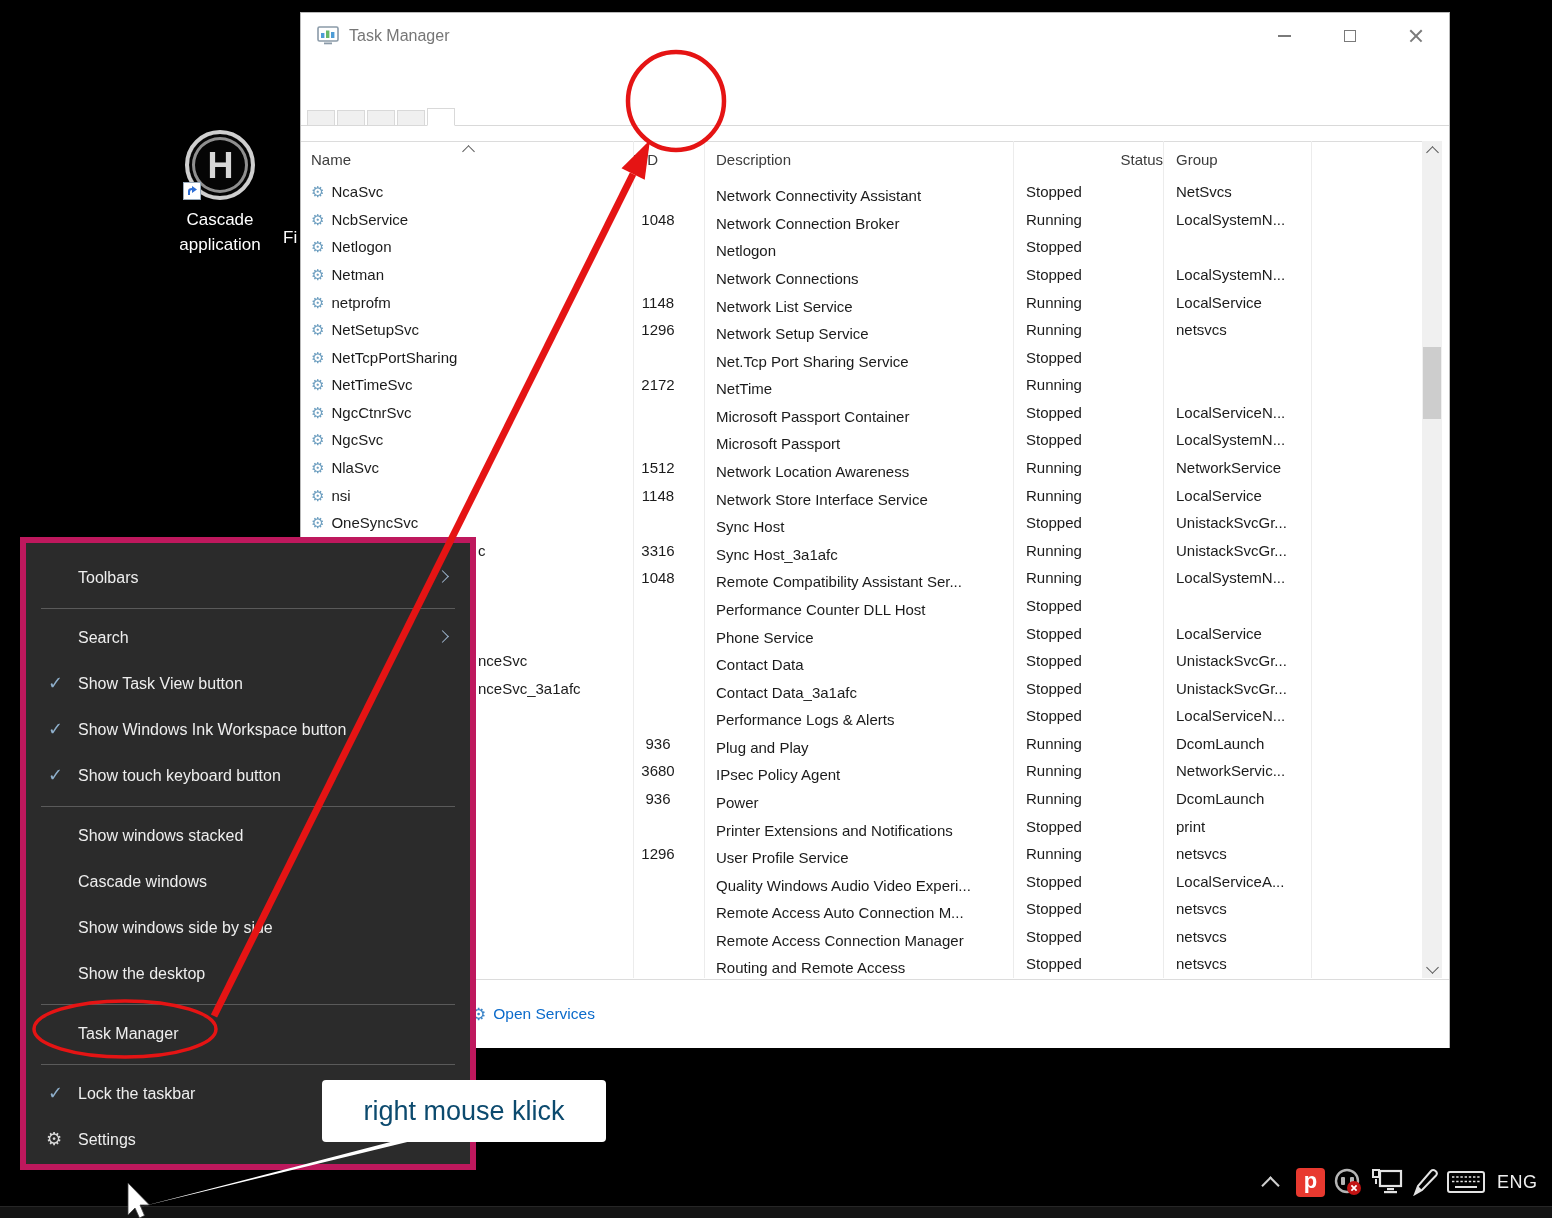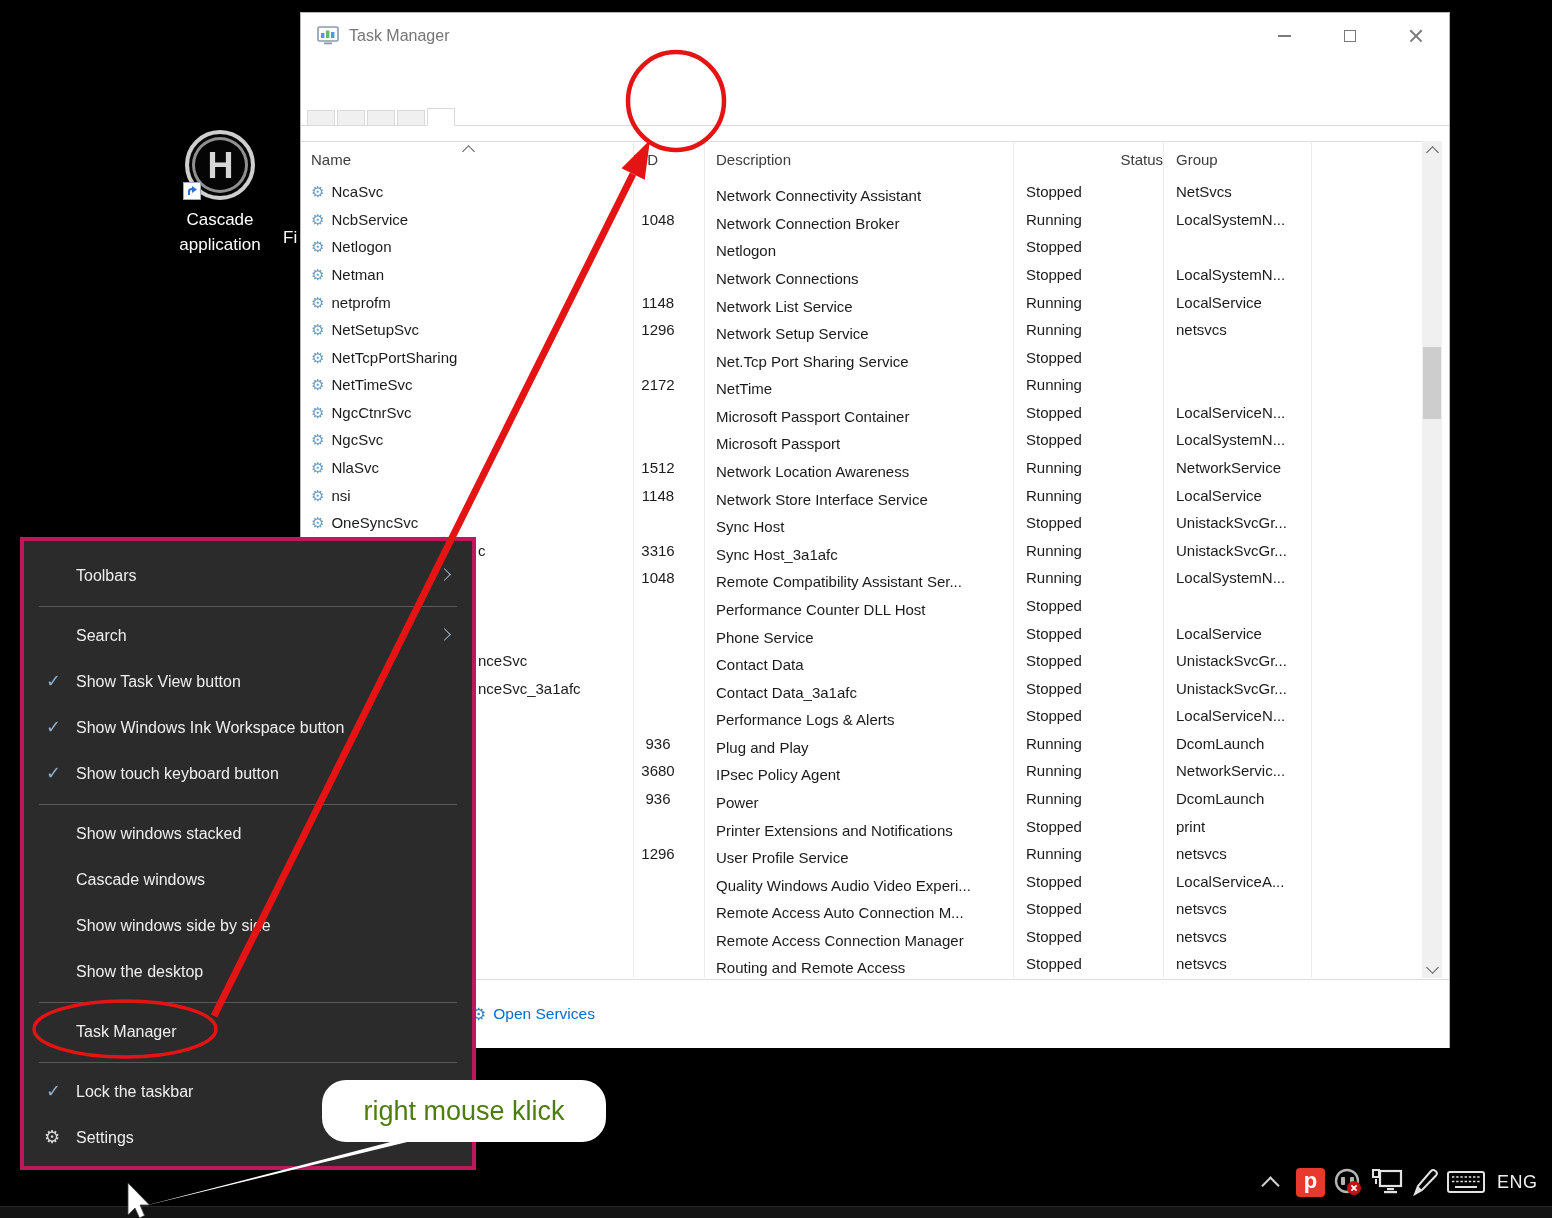--- a/index.html
+++ b/index.html
@@ -81,37 +81,37 @@
 
   
   .tm-footer-sep { position:absolute; left:0; top:966px; width:1148px; height:1px; background:#dcdcdc; }
   .tm-footer { position:absolute; left:0; top:967px; width:1148px; height:68px; background:#fff;
       display:flex; align-items:center; padding-left:170px; }
   .open-services { display:flex; align-items:center; color:#0b6bcb; font-size:15.5px; }
   .open-services .gear { color:#3d85c8; font-size:17px; }
 
   
   .ctx-menu { position:absolute; left:20px; top:537px; width:456px; height:633px;
-      background:#2b2b2b; border:4px solid #be185d; padding-top:12px; z-index:5; }
+      background:#2b2b2b; border:6px solid #be185d; padding-top:12px; z-index:5; }
   .ctx-item { height:46px; display:flex; align-items:center; position:relative;
       color:#eeeeee; font-size:16px; padding-left:52px; }
   .mi-check { position:absolute; left:22px; top:11px; color:#8fb0cc; font-size:18px; }
   .mi-gear { position:absolute; left:20px; top:11px; color:#d8d8d8; font-size:18px; }
   .mi-chevron { position:absolute; right:22px; top:17px; width:10px; height:10px; }
   .mi-chevron:before { content:""; position:absolute; left:0; top:0; width:8px; height:8px;
       border-right:1.8px solid #9db4cd; border-top:1.8px solid #9db4cd; transform:rotate(45deg); }
   .ctx-sep { height:14px; display:flex; align-items:center; padding:0 15px; }
   .ctx-sep:before { content:""; width:100%; height:1px; background:#5a5a5a; }
 
   
   .annotation-layer { position:absolute; left:0; top:0; width:1552px; height:1218px;
       z-index:10; pointer-events:none; }
   .callout { position:absolute; left:322px; top:1080px; width:284px; height:62px; background:#fff;
-      border-radius:24px; z-index:11; display:flex; align-items:center; justify-content:center;
-      color:#4d7c0f; font-size:27px; }
+      border-radius:4px; z-index:11; display:flex; align-items:center; justify-content:center;
+      color:#0c4a6e; font-size:27px; }
 
   
   .tray { position:absolute; left:1260px; top:1160px; width:292px; height:44px; display:flex;
       align-items:center; z-index:3; }
   .tray-chevron { width:24px; height:24px; position:relative; margin-right:12px; }
   .tray-chevron:before { content:""; position:absolute; left:4px; top:9px; width:11px; height:11px;
       border-left:2px solid #cfcfcf; border-top:2px solid #cfcfcf; transform:rotate(45deg); }
   .tray-p { width:29px; height:29px; background:#e8392f; border-radius:4px; color:#fff;
       font-size:22px; font-weight:bold; display:flex; align-items:center; justify-content:center;
       margin-right:8px; padding-bottom:3px; }

